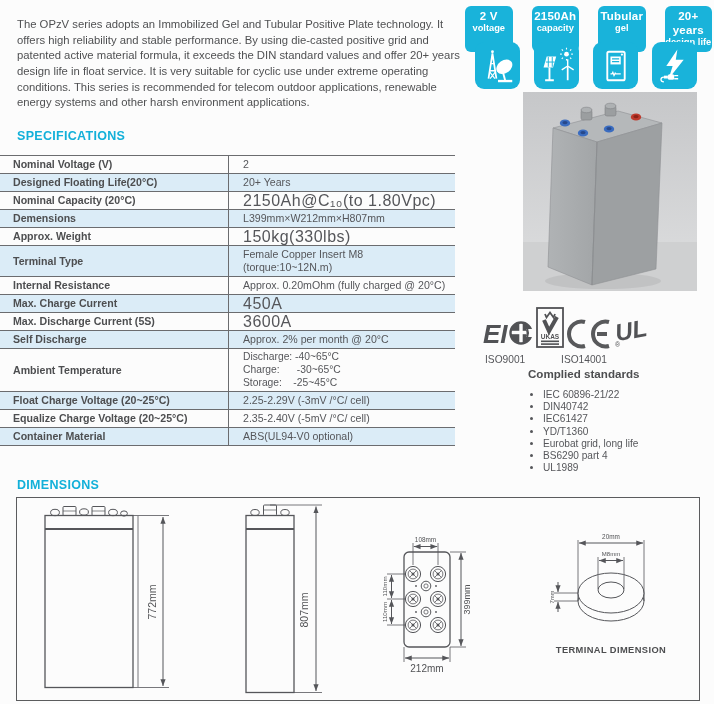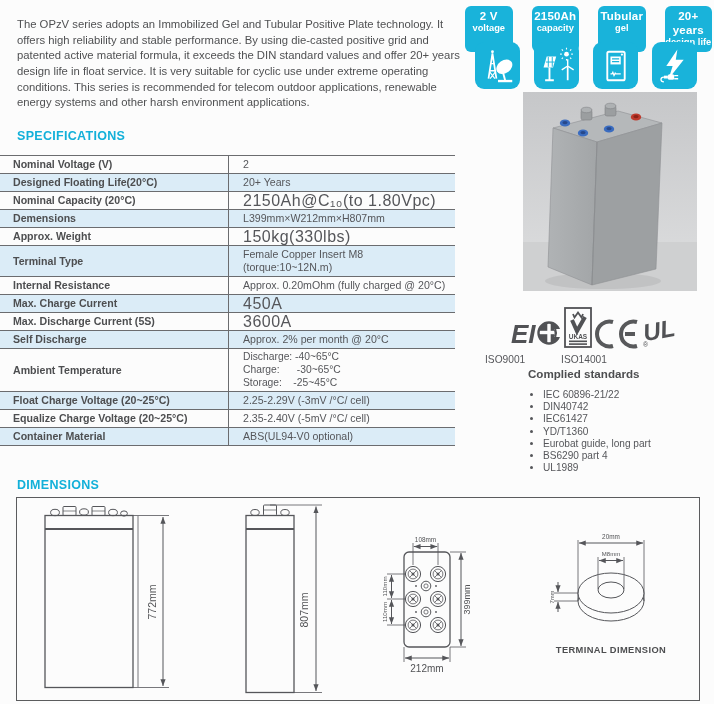--- a/index.html
+++ b/index.html
@@ -35,21 +35,21 @@
   table.spec tr:last-child{border-bottom:1.5px solid #6b6c6f}
   table.spec tr:nth-child(even){background:#dbecf7}
   table.spec th{width:211px;text-align:left;font-size:10.6px;font-weight:bold;color:#4d4e50;
     padding:2px 4px 2px 13px;border-right:1.5px solid #6b6c6f;vertical-align:middle;line-height:13px}
   table.spec td{font-size:10.6px;color:#55565a;padding:2px 2px 2px 14px;
     vertical-align:middle;line-height:13px}
   table.spec tr.em td{font-size:16px;letter-spacing:.5px}
   table.spec td.pre{white-space:pre;line-height:12.8px;font-size:10.3px}
   
   .certs{position:absolute;left:483px;top:305px;width:230px}
-  .cert-row{display:flex;align-items:flex-end;justify-content:center;height:45px}
+  .cert-row{display:flex;align-items:flex-end;justify-content:flex-start;height:45px}
   .cert-captions{display:flex;font-size:10.2px;color:#55565a;margin-top:4px}
   .cert-captions .c1{width:62px;text-align:left;padding-left:2px}
   .cert-captions .c2{width:70px;text-align:center;padding-left:2px}
   
   .standards{position:absolute;left:528px;top:367px;width:184px}
   .standards h3{margin:0 0 9px;font-size:11.6px;font-weight:bold;color:#4d4e50}
   .standards ul{margin:0;padding-left:15px;font-size:10.1px;line-height:12.2px;color:#55565a}
   .standards li{margin:0}
   
   .dims-panel{position:absolute;left:16px;top:497px;width:684px;height:204px;
@@ -262,21 +262,21 @@
   </div>
 </div>
 
 <div class="standards">
   <h3>Complied standards</h3>
   <ul>
       <li>IEC 60896-21/22</li>
       <li>DIN40742</li>
       <li>IEC61427</li>
       <li>YD/T1360</li>
-      <li>Eurobat guide, long part</li>
+      <li>Eurobat grid, long life</li>
       <li>BS6290 part 4</li>
       <li>UL1989</li>
     </ul>
 </div>
 
 <h2 class="sec-title" id="dim-title">DIMENSIONS</h2>
 <div class="dims-panel">
   <svg width="681" height="201" viewBox="0 0 681 201" font-family="Liberation Sans, sans-serif" fill="none" stroke="#55565a" stroke-width="1">
     <defs>
       <marker id="ar" viewBox="0 0 10 10" refX="9" refY="5" markerWidth="7.5" markerHeight="7.5" orient="auto-start-reverse">

